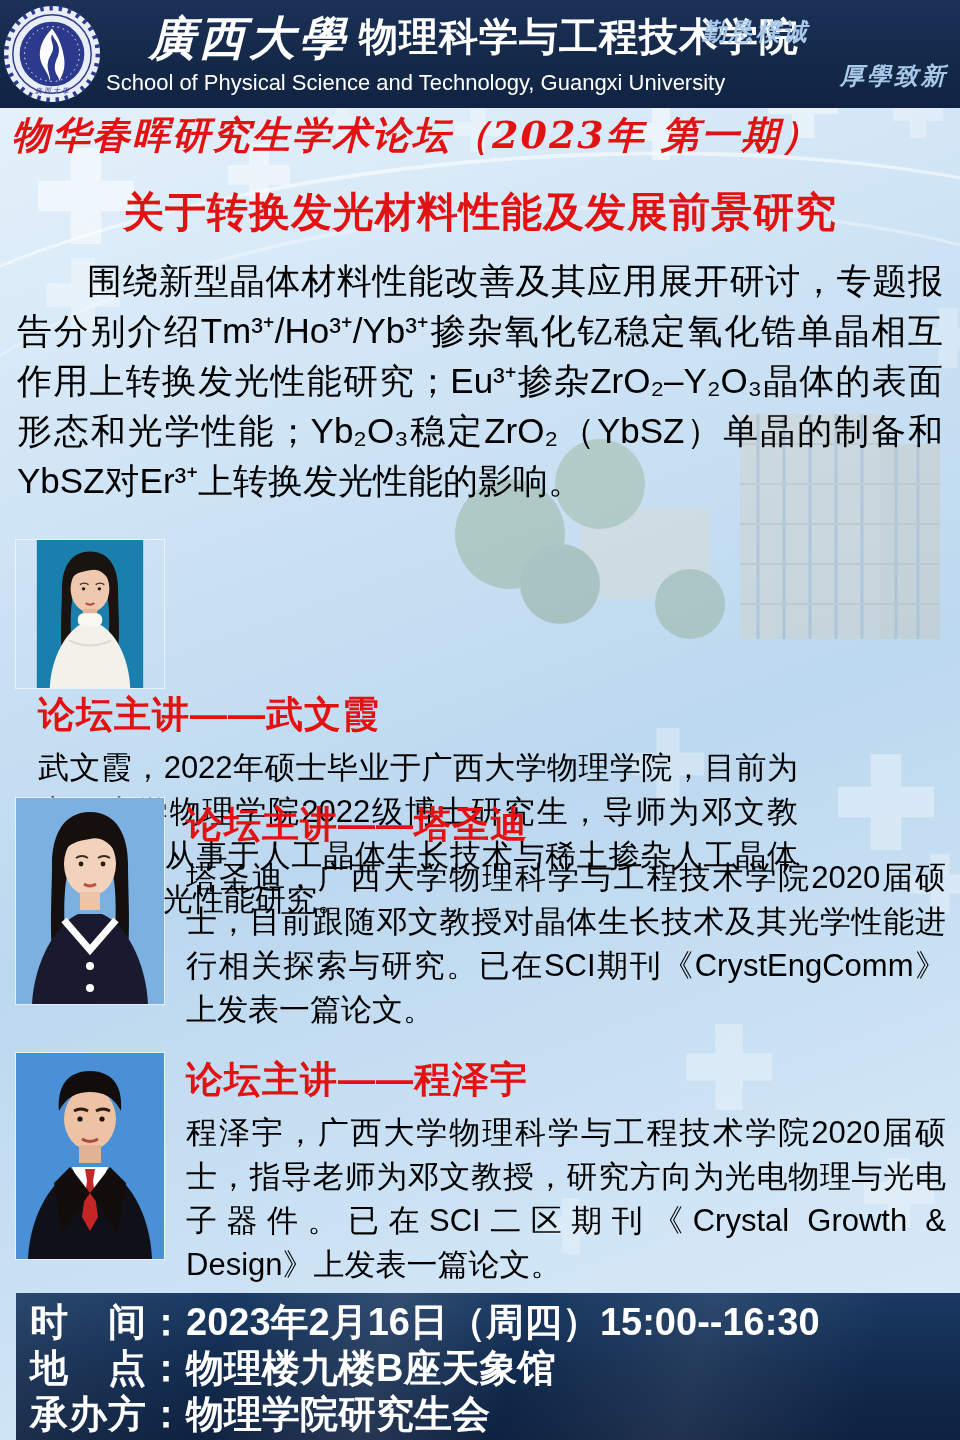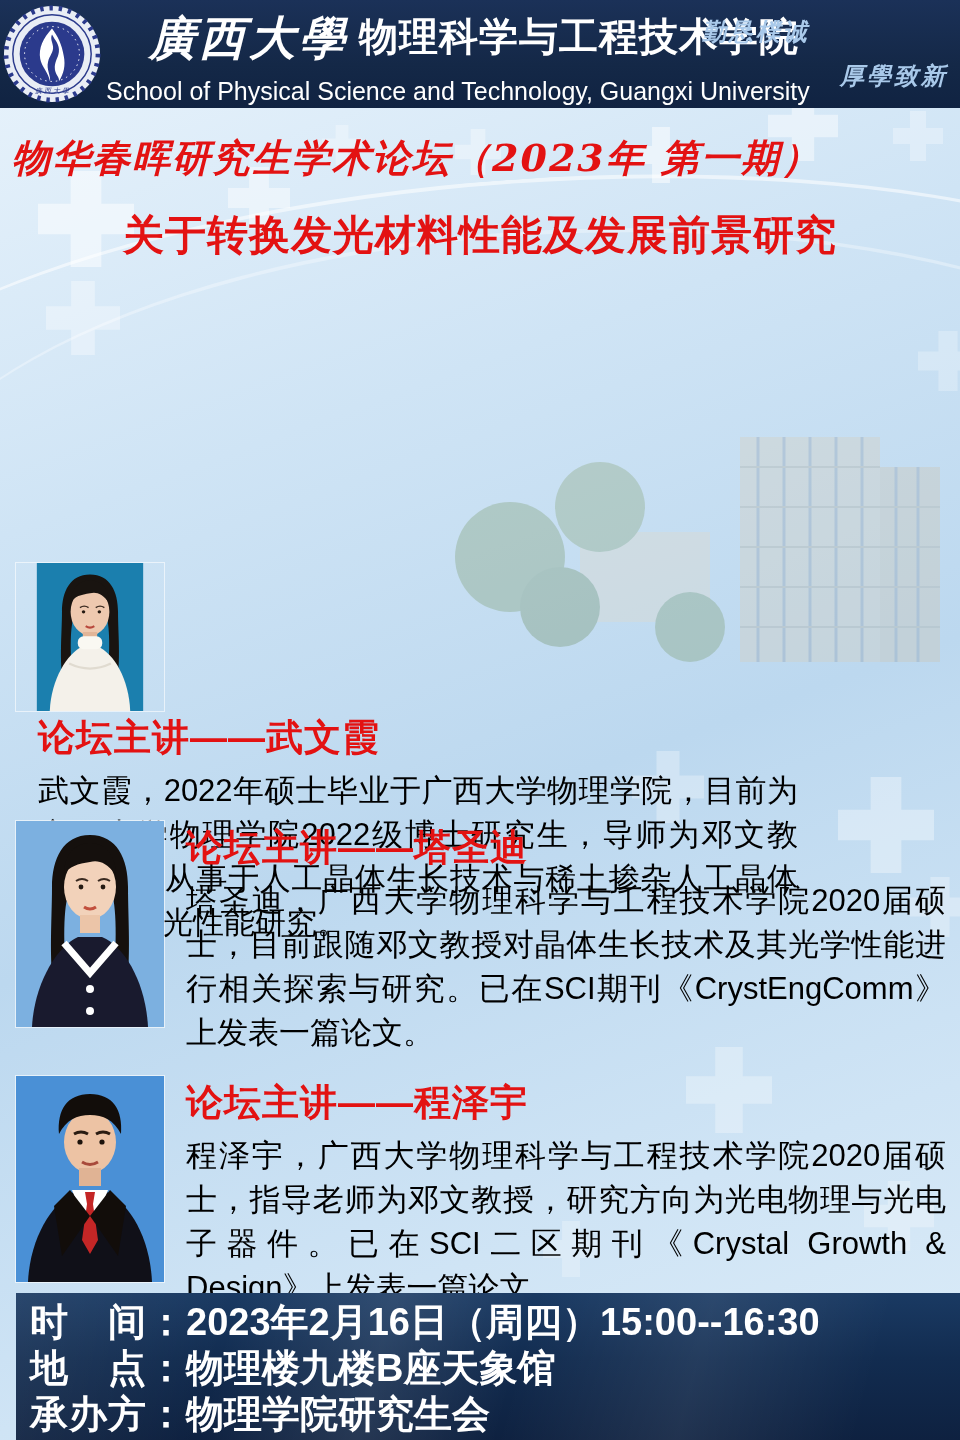--- a/index.html
+++ b/index.html
@@ -21,33 +21,33 @@
     z-index: 5;
   }
   .logo { position: absolute; left: 3px; top: 5px; width: 98px; height: 98px; }
   .hdr-text { position: absolute; left: 106px; top: 8px; color: #ffffff; white-space: nowrap; }
   .univ-zh {
     font-family: "DejaVu Serif", serif;
     font-style: italic; font-weight: bold;
     font-size: 46px; letter-spacing: 4px; margin-left: 43px;
   }
   .school-zh { font-size: 39px; font-weight: bold; letter-spacing: 1px; vertical-align: 4px; margin-left: 10px; }
-  .hdr-en { font-size: 25px; margin-top: 7px; letter-spacing: 0px; }
+  .hdr-en { font-size: 22px; letter-spacing: 0px; }
   .motto {
     position: absolute; right: 12px; top: 10px;
     color: #a9c9ea; width: 250px;
     font-family: "DejaVu Serif", serif;
     font-style: italic; font-weight: bold; font-size: 24px;
     letter-spacing: 3px; line-height: 44px;
   }
   .motto-l1 { text-align: left; padding-left: 4px; }
   .motto-l2 { text-align: right; }
 
   
-  .mid { position: absolute; top: 119px; left: 0; width: 960px; height: 1185px; }
+  .mid { position: absolute; top: 96px; left: 0; width: 960px; height: 1185px; }
 
   .cross {
     position: absolute; background: #ffffff;
     clip-path: polygon(34% 0, 66% 0, 66% 34%, 100% 34%, 100% 66%, 66% 66%, 66% 100%, 34% 100%, 34% 66%, 0 66%, 0 34%, 34% 34%);
   }
   .swoosh {
     position: absolute; border-radius: 50%;
     border-top: 4px solid rgba(255,255,255,0.55);
     pointer-events: none;
   }
@@ -160,20 +160,21 @@
       </g>
       <rect x="140" y="95" width="130" height="90" fill="#e3d9c6"></rect>
       <circle cx="70" cy="120" r="55" fill="#7a9a6a"></circle>
       <circle cx="160" cy="70" r="45" fill="#86a272"></circle>
       <circle cx="120" cy="170" r="40" fill="#6e8e60"></circle>
       <circle cx="250" cy="190" r="35" fill="#7a9a6a"></circle>
     </svg>
 
     <h2 class="forum-title">物华春晖研究生学术论坛（2023年 第一期）</h2>
     <h1 class="main-title">关于转换发光材料性能及发展前景研究</h1>
+    <p class="intro">围绕新型晶体材料性能改善及其应用展开研讨，专题报告分别介绍Tm³⁺/Ho³⁺/Yb³⁺掺杂氧化钇稳定氧化锆单晶相互作用上转换发光性能研究；Eu³⁺掺杂ZrO₂–Y₂O₃晶体的表面形态和光学性能；Yb₂O₃稳定ZrO₂（YbSZ）单晶的制备和YbSZ对Er³⁺上转换发光性能的影响。</p>
 
     <section class="speaker sp1">
       <svg class="photo" viewBox="0 0 148 206">
         <rect x="0" y="0" width="148" height="206" fill="#1b7fae"></rect>
         <path d="M74 16 C46 16 35 40 35 68 C35 100 30 145 39 178 L52 178 C46 135 46 98 50 80 C62 91 86 91 98 78 C102 98 102 135 96 178 L109 178 C118 145 113 100 113 68 C113 40 102 16 74 16 Z" fill="#191410"></path>
         <ellipse cx="74" cy="68" rx="27" ry="33" fill="#eec9af"></ellipse>
         <path d="M47 56 C47 32 62 24 74 24 C87 24 101 33 101 56 C91 42 83 40 74 42 C62 44 52 46 47 56 Z" fill="#191410"></path>
         <path d="M60 62 q6 -4 12 0" stroke="#3a2a20" stroke-width="2" fill="none"></path>
         <path d="M82 62 q6 -4 12 0" stroke="#3a2a20" stroke-width="2" fill="none"></path>
         <circle cx="65" cy="68" r="2.4" fill="#241a12"></circle>

